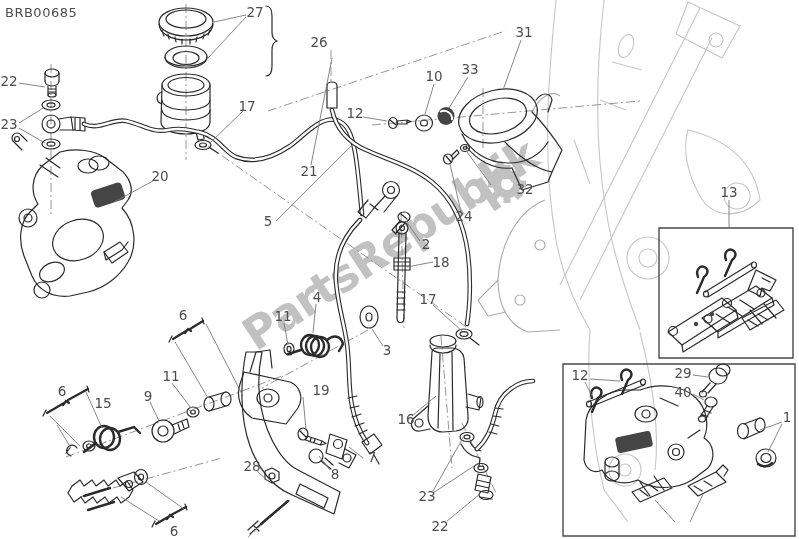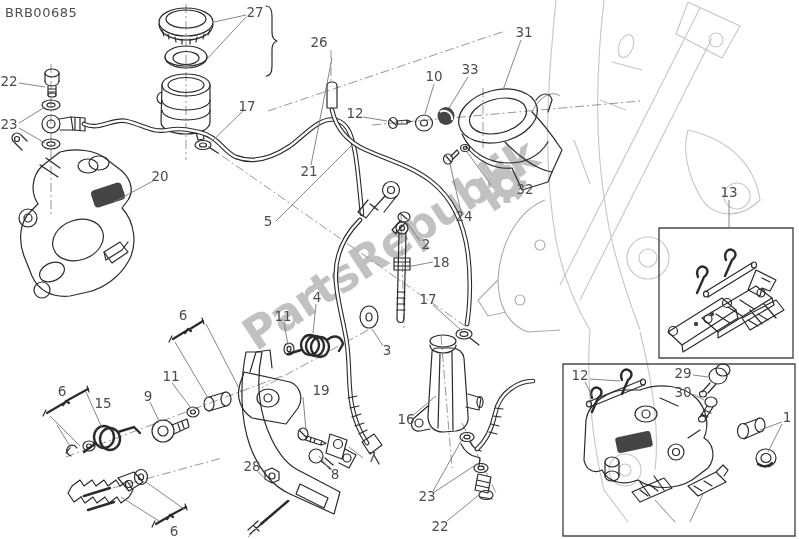--- a/index.html
+++ b/index.html
@@ -424,17 +424,17 @@
       <div class="callout" style="left: 252px; top: 467px;">28</div>
       <div class="callout" style="left: 174px; top: 532px;">6</div>
       <div class="callout" style="left: 406px; top: 420px;">16</div>
       <div class="callout" style="left: 372px; top: 458px;">7</div>
       <div class="callout" style="left: 335px; top: 475px;">8</div>
       <div class="callout" style="left: 427px; top: 497px;">23</div>
       <div class="callout" style="left: 440px; top: 527px;">22</div>
       <div class="callout" style="left: 729px; top: 193px;">13</div>
       <div class="callout" style="left: 580px; top: 376px;">12</div>
       <div class="callout" style="left: 683px; top: 374px;">29</div>
-      <div class="callout" style="left: 683px; top: 393px;">30</div>
+      <div class="callout" style="left: 683px; top: 393px;">40</div>
       <div class="callout" style="left: 787px; top: 418px;">1</div>
       <div class="callout" style="left: 682px; top: 528px; margin-top: 44px;">25</div>
     </div>
 </div>
 
 </body></html>

